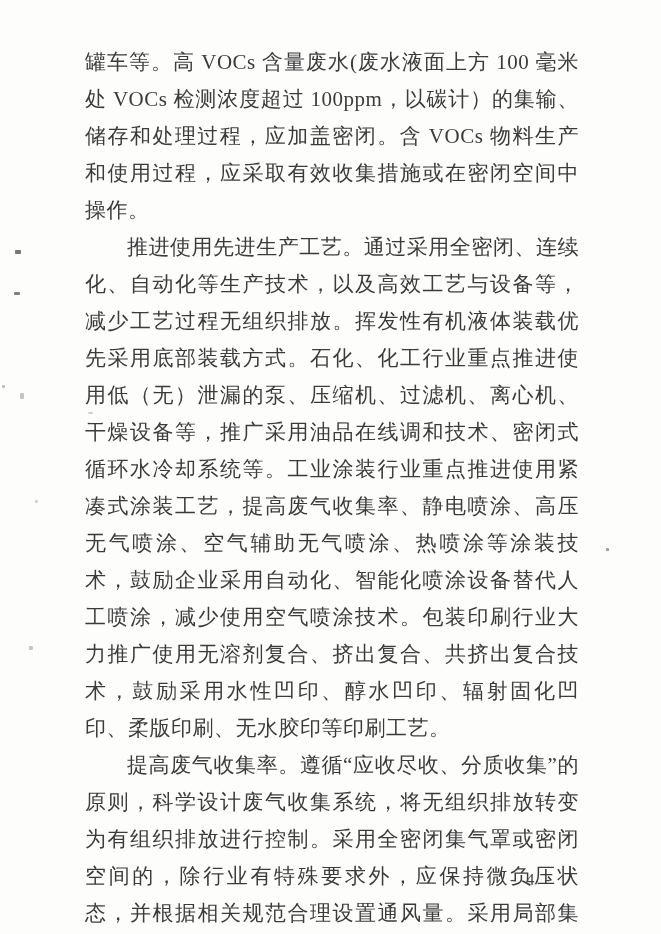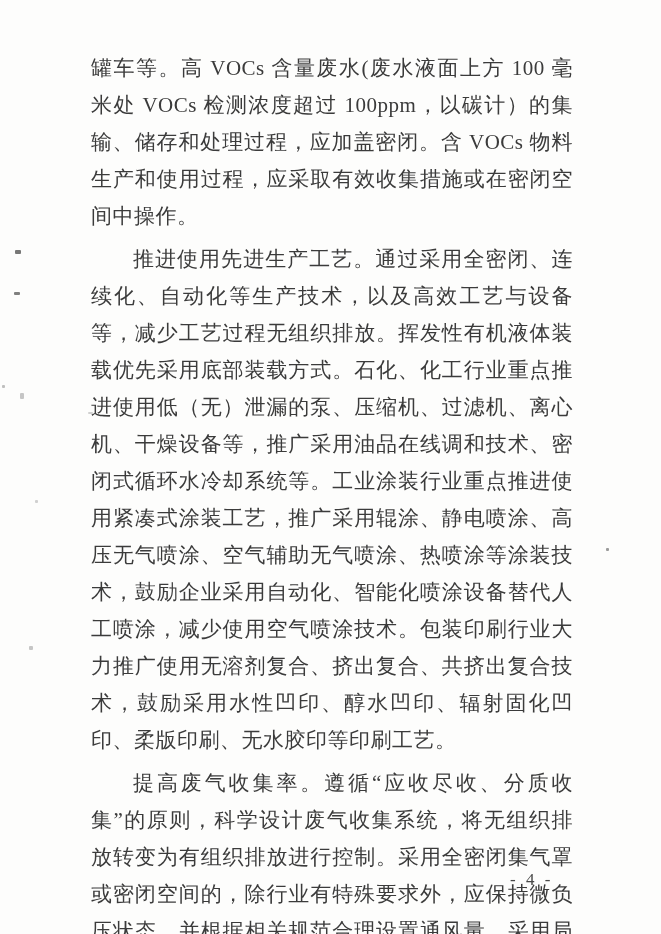--- a/index.html
+++ b/index.html
@@ -21,21 +21,21 @@
     left: 85px;
     top: 44px;
     width: 494px;
     font-size: 21px;
     line-height: 37px;
     letter-spacing: 0.5px;
     text-align: justify;
     text-justify: inter-ideograph;
   }
   .para {
-    margin: 6px;
+    margin: 0;
     word-break: break-all;
   }
   .para.indent {
     text-indent: 2em;
   }
   .page-number {
     position: absolute;
     left: 510px;
     top: 870px;
     font-size: 17px;
@@ -58,21 +58,21 @@
   .speck.s7 { left: 606px; top: 548px; width: 3px; height: 3px; opacity: .55; }
   .speck.s8 { left: 88px;  top: 412px; width: 5px; height: 2px; opacity: .25; }
 </style>
 </head>
 <body>
 
 <div class="page">
 
   <div class="text-block">
     <p class="para">罐车等。高 VOCs 含量废水(废水液面上方 100 毫米处 VOCs 检测浓度超过 100ppm，以碳计）的集输、储存和处理过程，应加盖密闭。含 VOCs 物料生产和使用过程，应采取有效收集措施或在密闭空间中操作。</p>
-    <p class="para indent">推进使用先进生产工艺。通过采用全密闭、连续化、自动化等生产技术，以及高效工艺与设备等，减少工艺过程无组织排放。挥发性有机液体装载优先采用底部装载方式。石化、化工行业重点推进使用低（无）泄漏的泵、压缩机、过滤机、离心机、干燥设备等，推广采用油品在线调和技术、密闭式循环水冷却系统等。工业涂装行业重点推进使用紧凑式涂装工艺，推广采用辊涂、静电喷涂、高压无气喷涂、空气辅助无气喷涂、热喷涂等涂装技术，鼓励企业采用自动化、智能化喷涂设备替代人工喷涂，减少使用空气喷涂技术。包装印刷行业大力推广使用无溶剂复合、挤出复合、共挤出复合技术，鼓励采用水性凹印、醇水凹印、辐射固化凹印、柔版印刷、无水胶印等印刷工艺。</p>
+    <p class="para indent">推进使用先进生产工艺。通过采用全密闭、连续化、自动化等生产技术，以及高效工艺与设备等，减少工艺过程无组织排放。挥发性有机液体装载优先采用底部装载方式。石化、化工行业重点推进使用低（无）泄漏的泵、压缩机、过滤机、离心机、干燥设备等，推广采用油品在线调和技术、密闭式循环水冷却系统等。工业涂装行业重点推进使用紧凑式涂装工艺，提高废气收集率、静电喷涂、高压无气喷涂、空气辅助无气喷涂、热喷涂等涂装技术，鼓励企业采用自动化、智能化喷涂设备替代人工喷涂，减少使用空气喷涂技术。包装印刷行业大力推广使用无溶剂复合、挤出复合、共挤出复合技术，鼓励采用水性凹印、醇水凹印、辐射固化凹印、柔版印刷、无水胶印等印刷工艺。</p>
     <p class="para indent">提高废气收集率。遵循“应收尽收、分质收集”的原则，科学设计废气收集系统，将无组织排放转变为有组织排放进行控制。采用全密闭集气罩或密闭空间的，除行业有特殊要求外，应保持微负压状态，并根据相关规范合理设置通风量。采用局部集气罩的，距集气罩开</p>
   </div>
 
   <div class="page-number">- 4 -</div>
 
   <div class="speck s1"></div>
   <div class="speck s2"></div>
   <div class="speck s3"></div>
   <div class="speck s4"></div>
   <div class="speck s5"></div>

